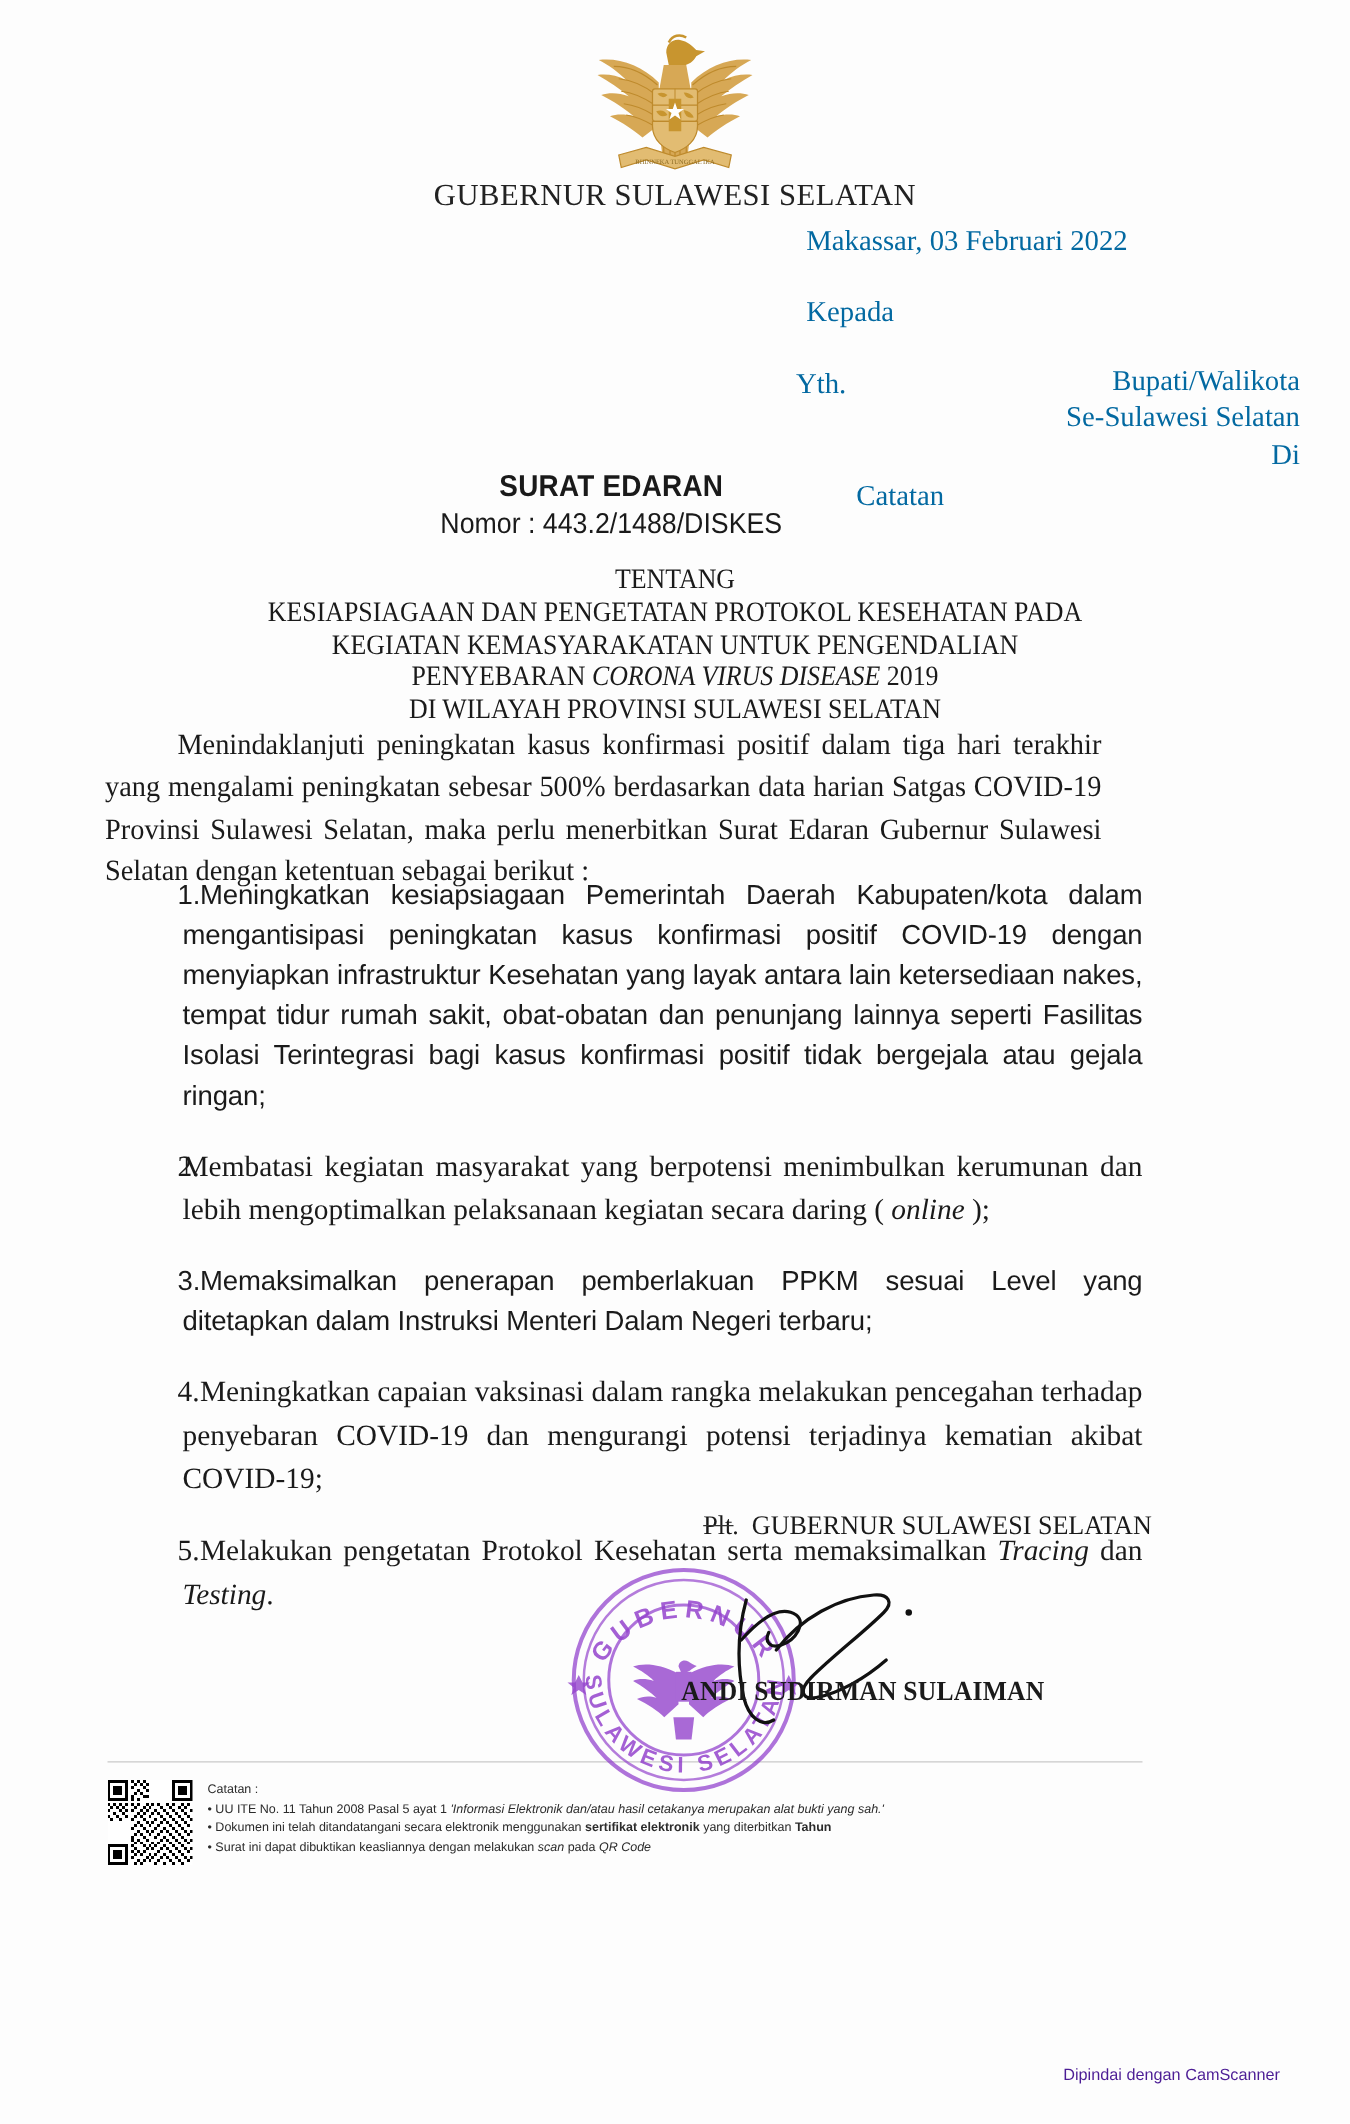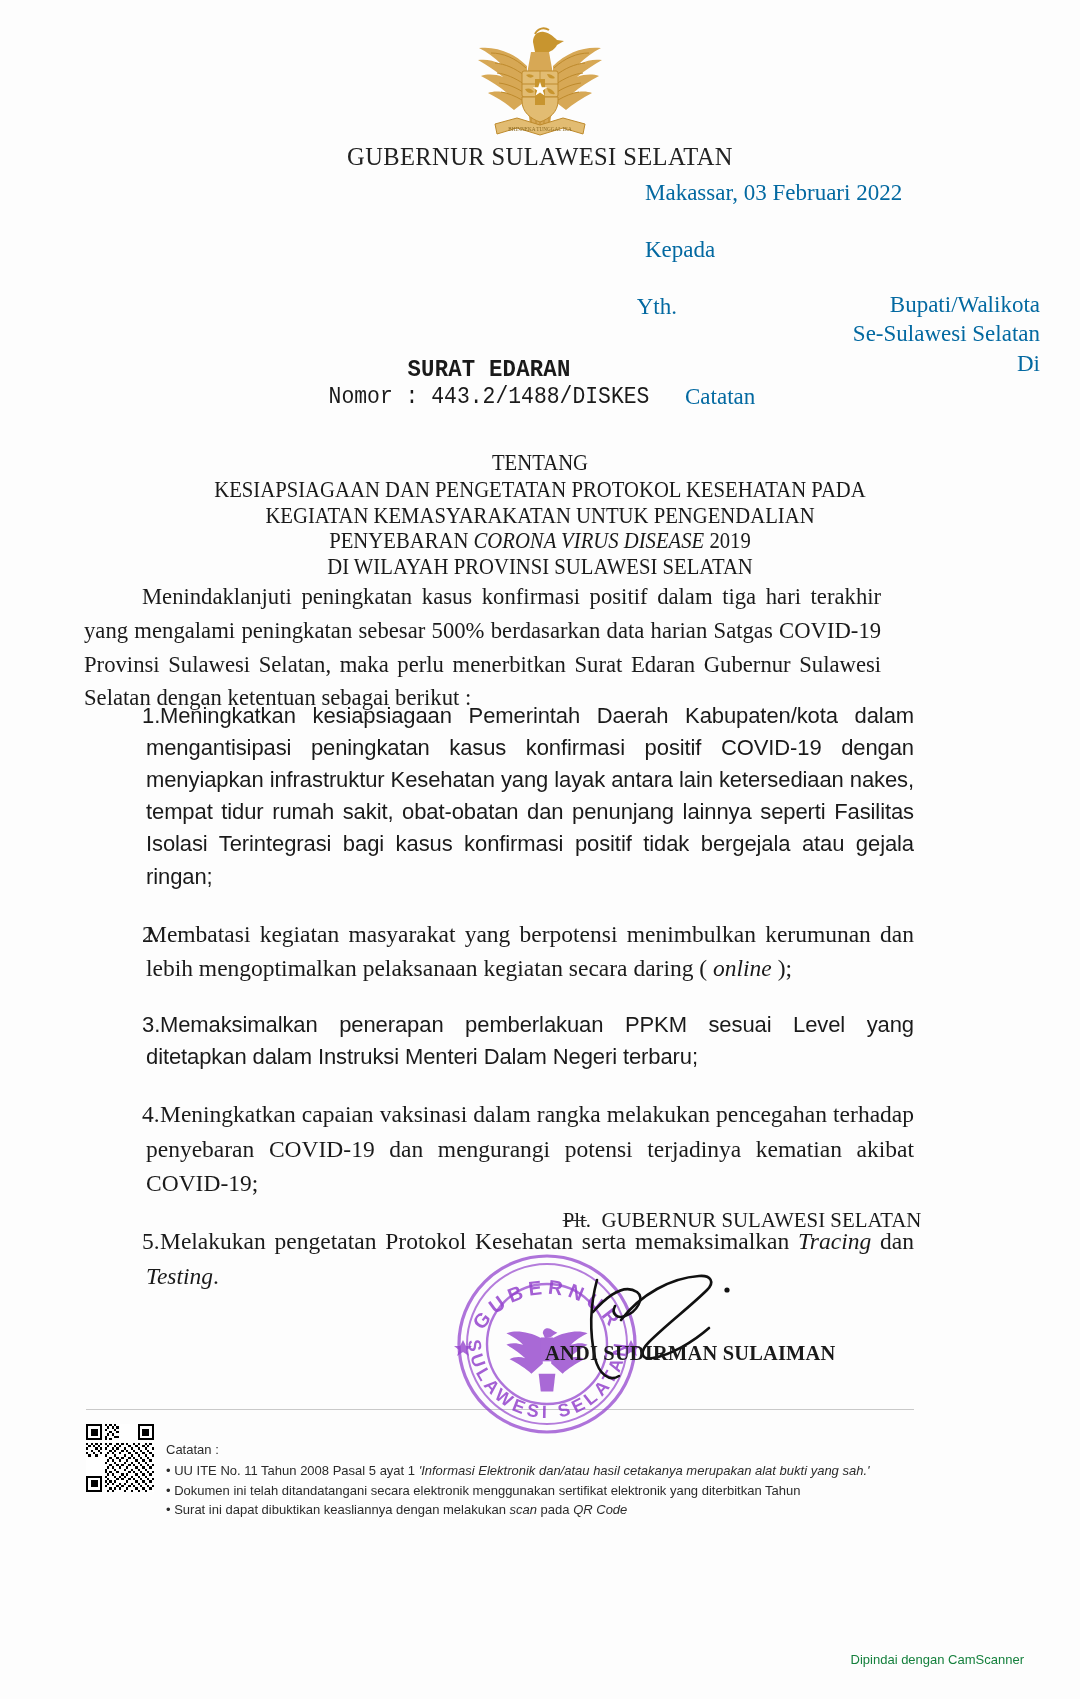--- a/index.html
+++ b/index.html
@@ -61,25 +61,25 @@
   .addr .kepada { margin-top: 22px; margin-left: 25px; }
   .addr .yth-row { margin-top: 22px; display: flex; text-align: right; }
   .addr .yth-label { width: 57px; flex: none; }
   .addr .yth-lines { flex: 1; }
   .addr .yth-lines div { line-height: 1.28; }
   .addr .tempat { margin-left: 65px; margin-top: 2px; }
 
   
   .doc-title-block {
     position: absolute;
-    top: 356px;
+    top: 376px;
     left: 0;
     width: 978px;
     text-align: center;
-    font-family: Liberation Mono, monospace;
+    font-family: Liberation Sans, sans-serif;
   }
   .doc-title {
     font-weight: bold;
     font-size: 24px;
     letter-spacing: 0.2px;
     transform: scaleX(0.93);
   }
   .doc-number {
     font-size: 23px;
     margin-top: 1px;
@@ -212,37 +212,36 @@
     top: 1424px;
     width: 68px;
     height: 68px;
   }
   .notes {
     position: absolute;
     left: 166px;
     top: 1424px;
     width: 760px;
     font-family: "Liberation Sans", "DejaVu Sans", sans-serif;
-    font-size: 13px;
+    font-size: 10px;
     line-height: 1.52;
     color: #2b2b2b;
-    margin-top: 16px;
   }
   .notes .head { margin-bottom: 1px; }
   .notes .bullet-line { white-space: nowrap; }
-  .notes b { font-weight: normal; }
+  .notes b { font-weight: bold; }
   .notes i { font-style: italic; }
 
   .camscanner {
     position: absolute;
     right: 56px;
     top: 1652px;
     font-family: "Liberation Sans", "DejaVu Sans", sans-serif;
     font-size: 13px;
-    color: #15803d;
+    color: #4c1d95;
   }
 </style>
 </head>
 <body>
 
 <div class="page">
 
   <div class="emblem-wrap">
     <svg class="emblem" viewBox="0 0 150 128">
       <g fill="#C8952F" stroke="#C8952F">

